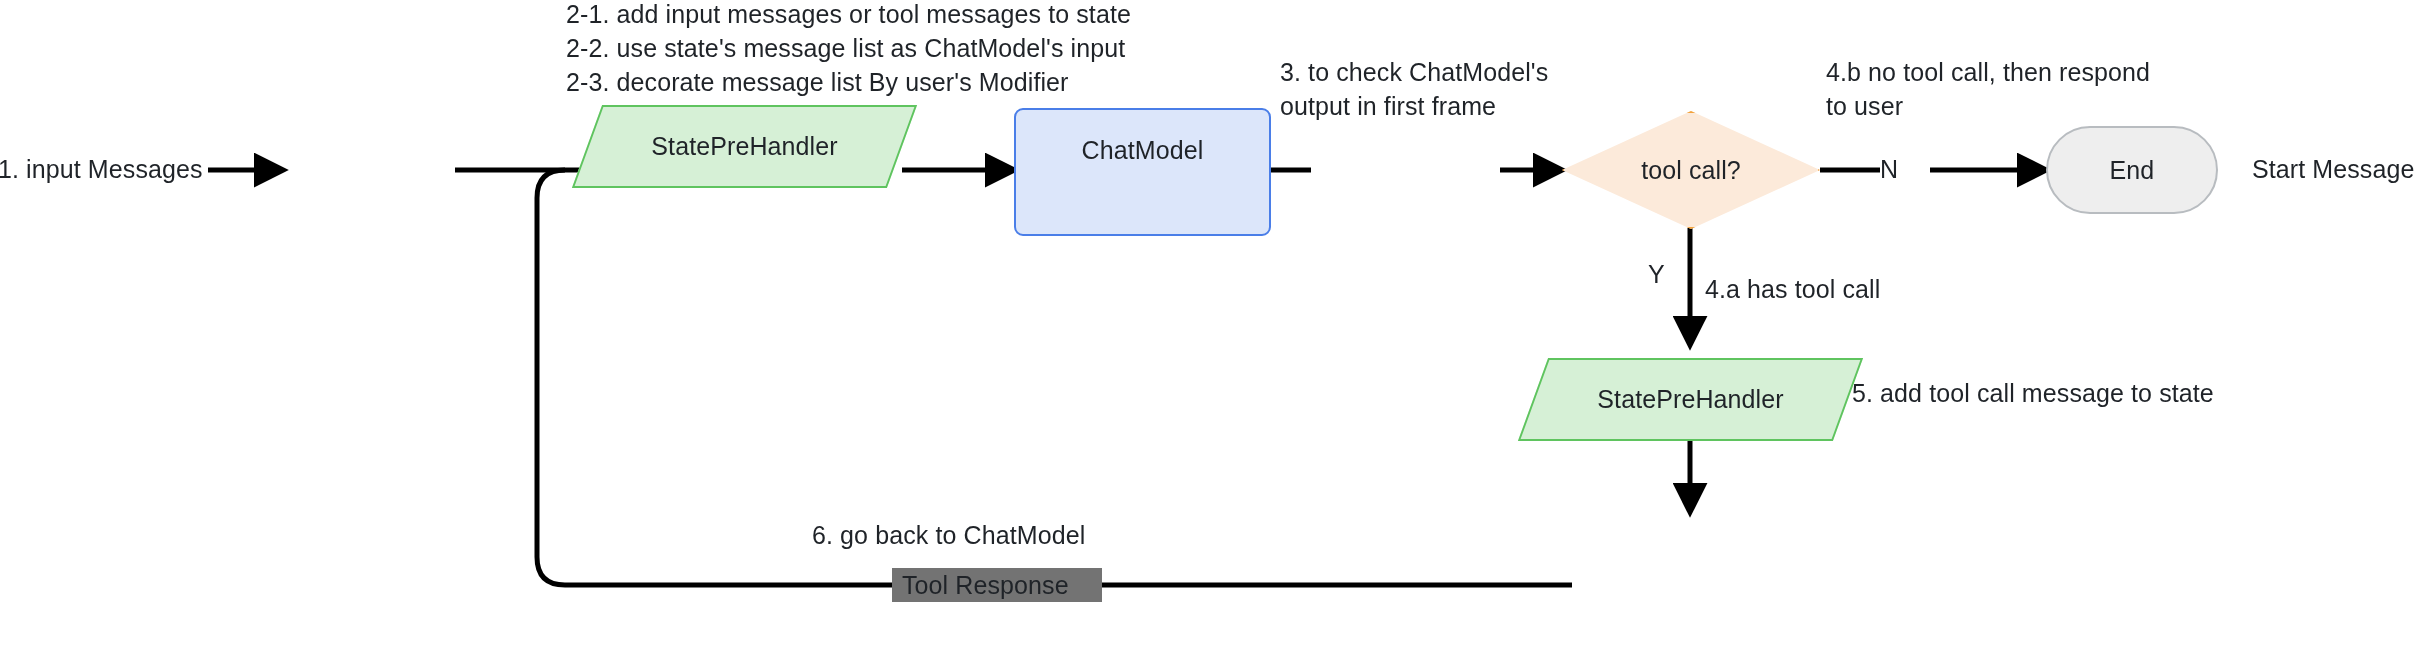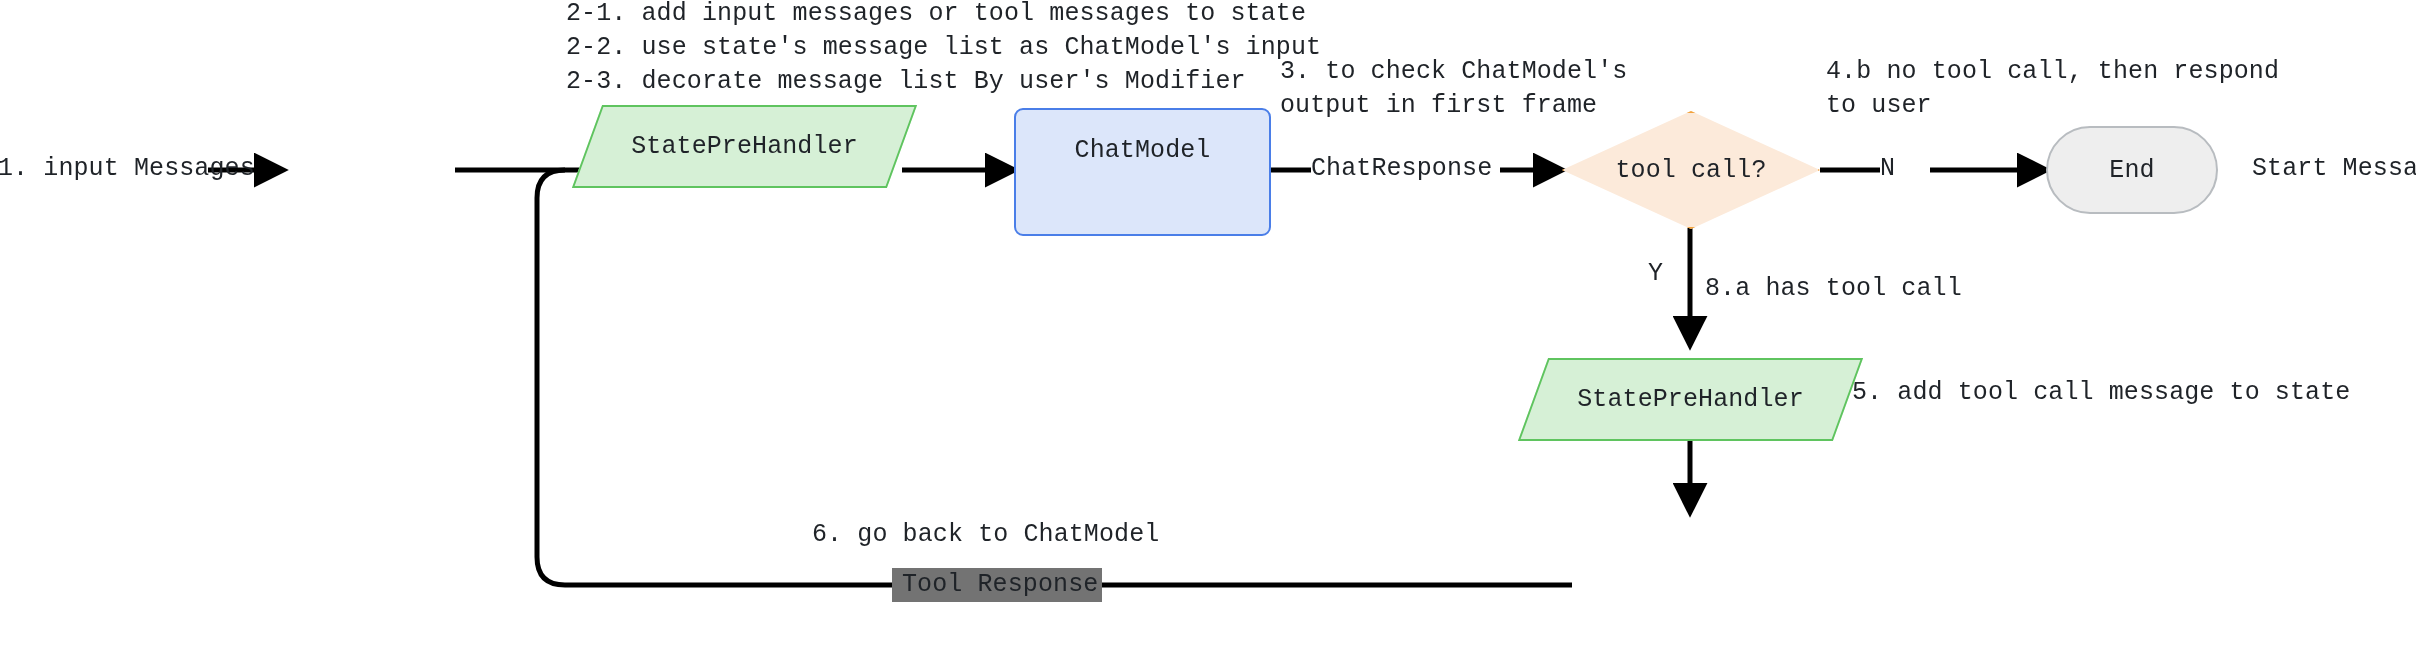--- a/index.html
+++ b/index.html
@@ -9,21 +9,20 @@
   }
   body {
     font-family: "Liberation Sans", sans-serif;
   }
   #canvas {
     position: relative;
     width: 2416px;
     height: 632px;
     background: #ffffff;
     overflow: hidden;
-    font-family: Liberation Mono, monospace;
   }
   #edges {
     position: absolute;
     left: 0;
     top: 0;
     width: 2416px;
     height: 656px;
   }
 
   
@@ -145,29 +144,28 @@
   <div class="txt" style="left:566px; top:-3px;">2-1. add input messages or tool messages to state</div>
   <div class="txt" style="left:566px; top:31px;">2-2. use state's message list as ChatModel's input</div>
   <div class="txt" style="left:566px; top:65px;">2-3. decorate message list By user's Modifier</div>
 
   <div class="txt center" style="left:1280px; top:55px; width:280px;">3. to check ChatModel's</div>
   <div class="txt center" style="left:1280px; top:89px; width:280px;">output in first frame</div>
 
   <div class="txt" style="left:1826px; top:55px;">4.b no tool call, then respond</div>
   <div class="txt" style="left:1826px; top:89px;">to user</div>
 
-  <div class="txt" style="left:1705px; top:272px;">8.a has tool call</div>
+  <div class="txt" style="left:1705px; top:272px;">4.a has tool call</div>
 
   <div class="txt" style="left:1852px; top:376px;">5. add tool call message to state</div>
 
   <div class="txt" style="left:812px; top:518px;">6. go back to ChatModel</div>
 
   <div class="txt right" style="left:-2px; top:152px; width:198px;">1. input Messages</div>
 
-  <div class="txt center" style="left:1311px; top:152px; width:190px;">ChatResponse</div>
 
   <div class="txt center" style="left:1880px; top:152px; width:50px;">N</div>
 
   <div class="txt center" style="left:1648px; top:257px; width:40px;">Y</div>
 
   <div class="txt" style="left:2252px; top:152px;">Start Message</div>
 
   <div class="txt center" style="left:892px; top:568px; width:190px;
               background:#737373; padding:0 10px;">Tool Response</div>
 

